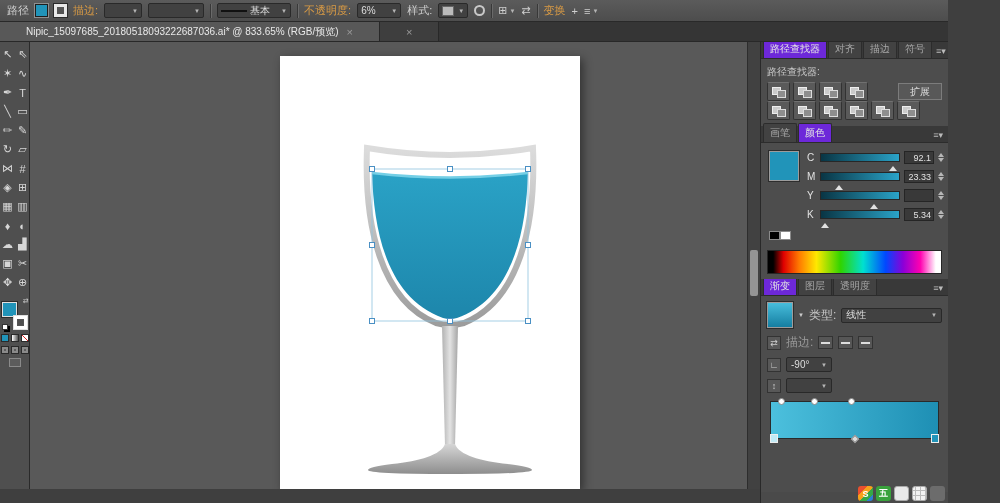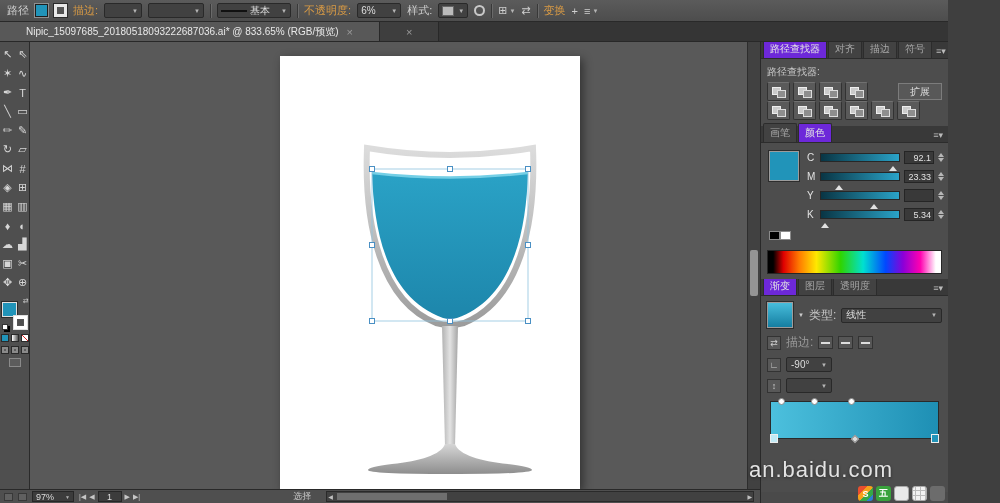--- a/index.html
+++ b/index.html
@@ -541,43 +541,21 @@
           <i class="gdot" style="left:24%"></i>
           <i class="gdot" style="left:46%"></i>
           <i class="gstop l"></i>
           <i class="gstop r"></i>
           <i class="gmid"></i>
         </div>
       </div>
     </div>
   </div>
 
-  <div class="status-bar">
-    <span class="sicon"></span>
-    <span class="sicon"></span>
-    <span class="zoom-dd">
-      <span>97%</span>
-      <span class="car">▼</span>
-    </span>
-    <span class="nav">
-      <span>|◀</span>
-      <span>◀</span>
-      <span class="abox">1</span>
-      <span>▶</span>
-      <span>▶|</span>
-    </span>
-    <span class="hint">选择</span>
-    <span class="hscroll">
-      <i class="la">◀</i>
-      <span class="hs-thumb"></span>
-      <i class="ra">▶</i>
-    </span>
-  </div>
-
-  <div class="watermark">an.baidu.com</div>
+
   <div class="ime">
     <span class="ic ic-sogou">S</span>
     <span class="ic ic-wubi">五</span>
     <span class="ic ic-light"></span>
     <span class="ic ic-kbd"></span>
     <span class="ic ic-gray"></span>
   </div>
 
 </div>
 

